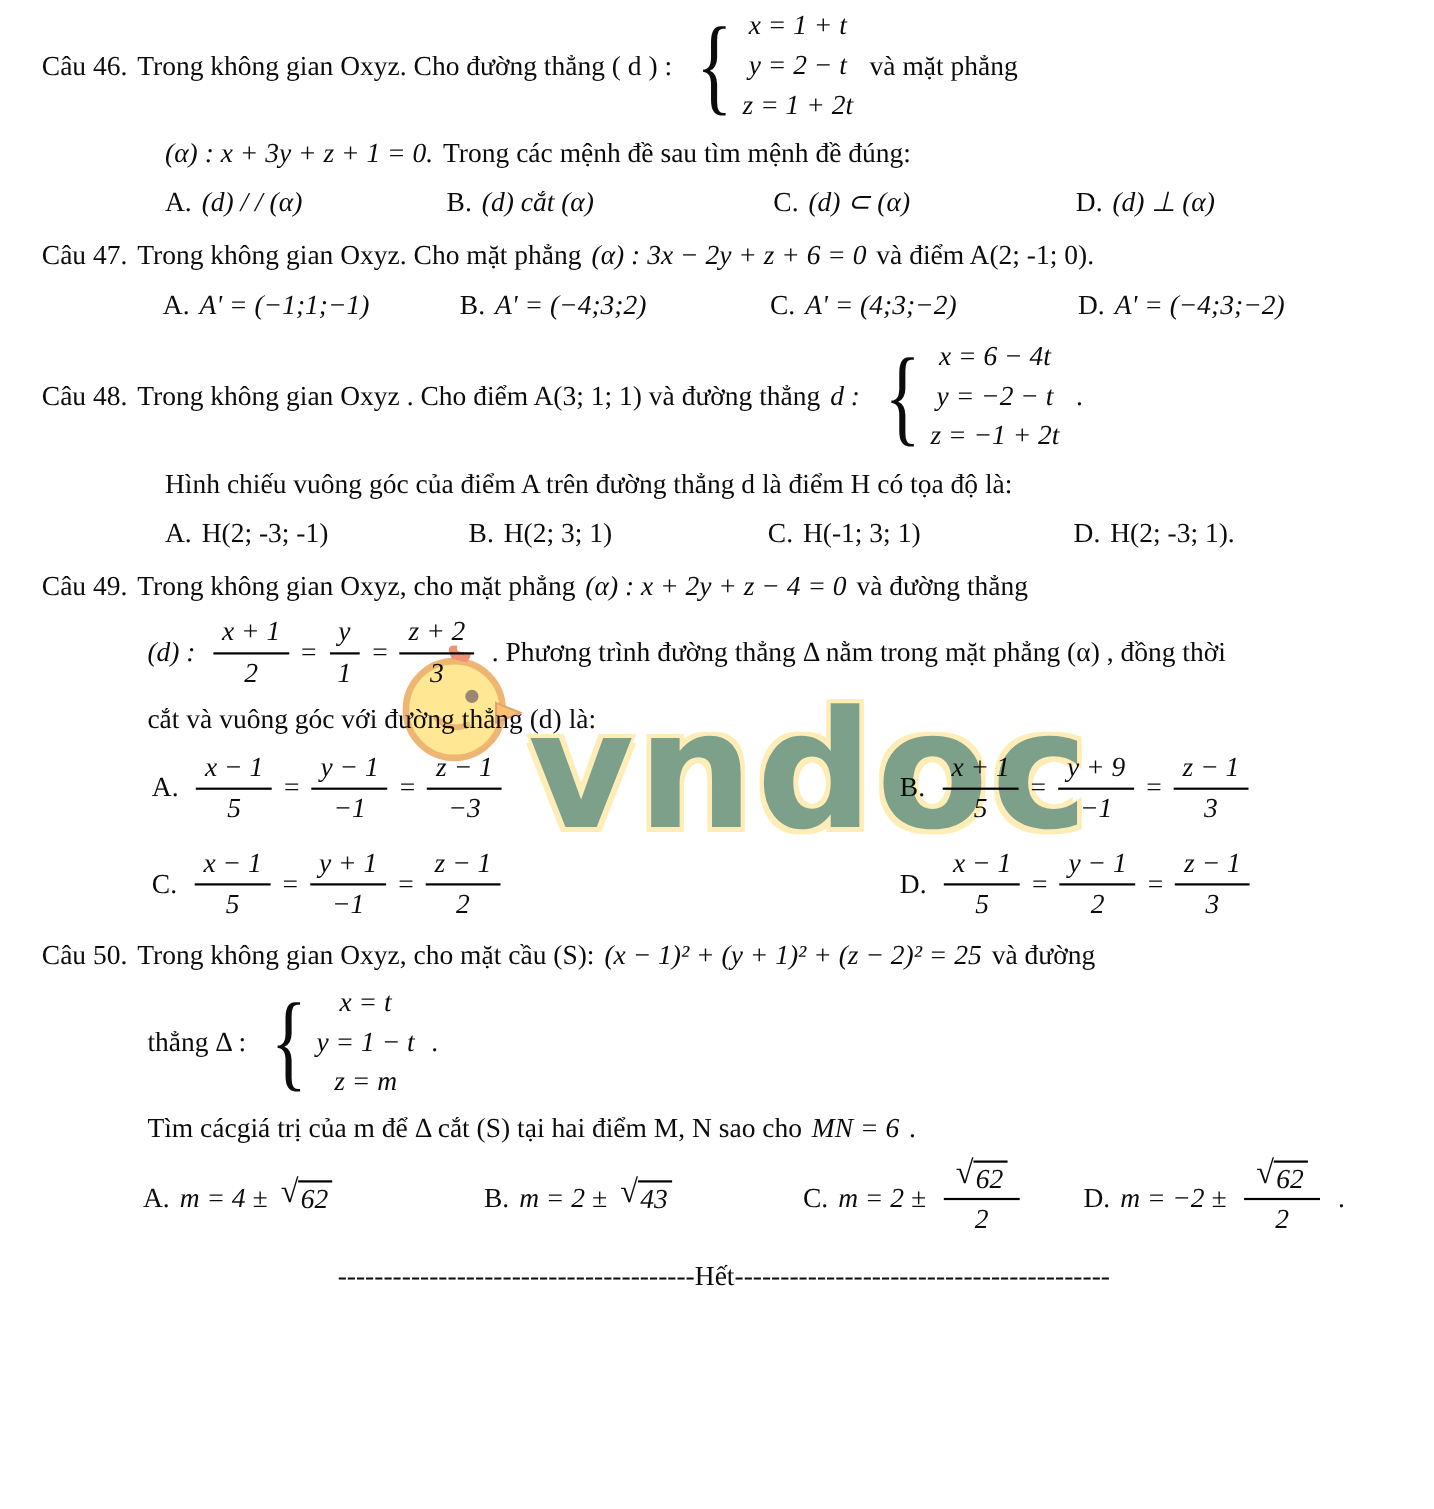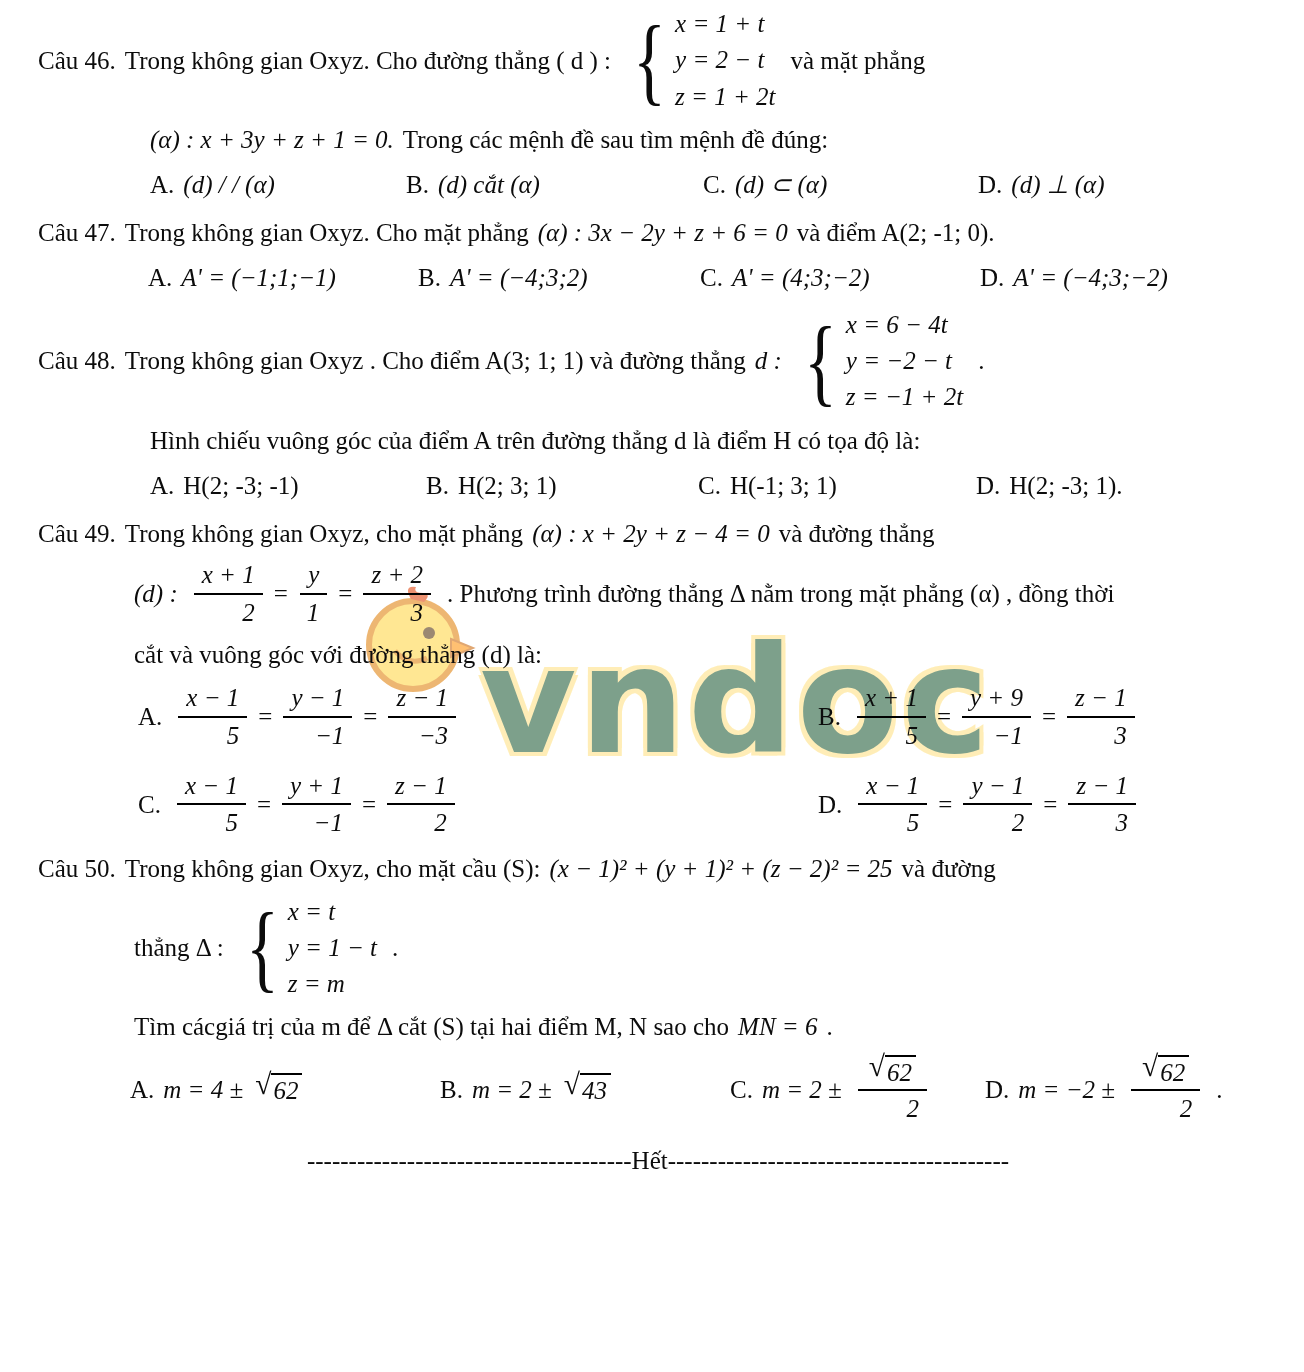--- a/index.html
+++ b/index.html
@@ -19,34 +19,34 @@
   .indent1 { padding-left: 112px; align-items: center; }
   .indent2 { padding-left: 96px; }
   .line { margin: 6px 0; }
 
   
   .system { display: inline-flex; align-items: center; margin: 0 6px; }
   .brace {
     font-size: 98px; line-height: 0.95; font-weight: 300;
     transform: scaleX(0.7); transform-origin: center; margin-right: 2px;
   }
-  .sys { display: inline-flex; flex-direction: column; text-align: left; }
+  .sys { display: inline-flex; flex-direction: column; text-align: center; }
   .sys > span { line-height: 1.45; }
 
   
   .opts { display: grid; align-items: center; margin: 8px 0 2px; }
   .opts46 { grid-template-columns: 256px 297px 275px auto; padding-left: 112px; }
   .opts47 { grid-template-columns: 270px 282px 280px auto; padding-left: 110px; }
   .opts48 { grid-template-columns: 276px 272px 278px auto; padding-left: 112px; }
   .opts50 { grid-template-columns: 310px 290px 255px auto; padding-left: 92px; }
   .opts49 { grid-template-columns: 680px auto; row-gap: 16px; padding-left: 100px; }
   .opt { display: flex; align-items: center; column-gap: 9px; }
 
   
-  .frac { display: inline-flex; flex-direction: column; align-items: flex-end; vertical-align: middle; margin: 0 7px; }
+  .frac { display: inline-flex; flex-direction: column; align-items: center; vertical-align: middle; margin: 0 7px; }
   .frac .num { padding: 0 8px 1px; border-bottom: 2px solid #000; line-height: 1.35; }
   .frac .den { padding: 1px 8px 0; line-height: 1.35; }
   .fchain { display: inline-flex; align-items: center; }
   .eqsym { margin: 0 4px; }
 
   
   .sqrt { display: inline-flex; align-items: flex-start; margin: 0 3px; }
   .sqrt .sign { font-style: normal; font-size: 1.18em; line-height: 1; transform: translateY(-3px); }
   .sqrt .radicand { border-top: 2px solid #000; padding: 0 4px 0 2px; line-height: 1.25; }
 

